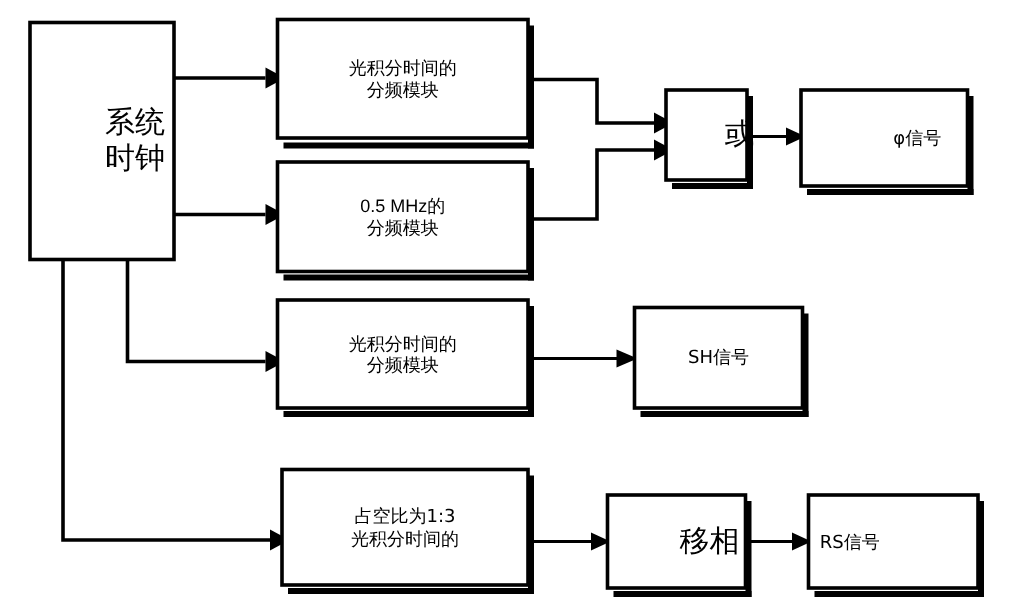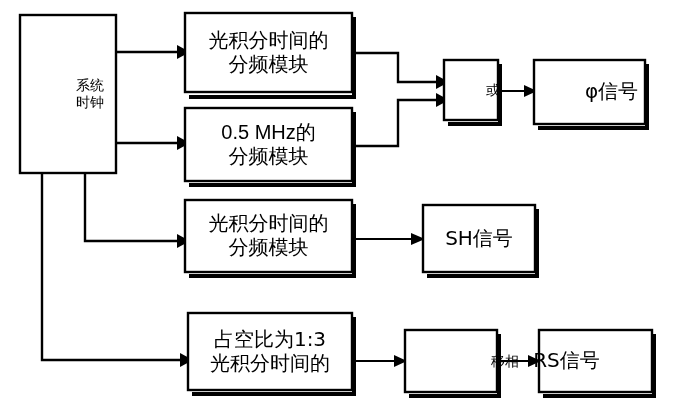--- a/index.html
+++ b/index.html
@@ -57,22 +57,22 @@
     line-height: 1.18;
     white-space: nowrap;
     pointer-events: none;
   }
   .box-label .line {
     display: block;
   }
   .cjk {
     font-family: "DejaVu Sans", "Liberation Sans", sans-serif;
   }
-  .f20 { font-size: 14px; margin-left: 44px; }
-  .f19 { font-size: 20px; }
+  .f20 { font-size: 20px; margin-left: 44px; }
+  .f19 { font-size: 12px; }
   .latin {
     font-family: Liberation Sans, sans-serif;
   }
 </style>
 </head>
 <body>
 
 <div id="diagram-root">
 
   <svg id="flow-svg" viewBox="0 0 688 407">
@@ -183,21 +183,21 @@
 
   <div class="box-label" style="left:423px; top:205px; width:112px; height:67px;">
     <span class="line cjk f19">SH信号</span>
   </div>
 
   <div class="box-label" style="left:188px; top:313px; width:164px; height:77px;">
     <span class="line cjk f19">占空比为1:3</span>
     <span class="line cjk f19">光积分时间的</span>
   </div>
 
-  <div class="box-label" style="left:405px; top:330px; width:92px; height:62px;padding-left:32px;">
+  <div class="box-label" style="left:405px; top:330px; width:92px; height:62px;">
     <span class="line cjk f20">移相</span>
   </div>
 
   <div class="box-label" style="left:510px; top:330px; width:113px; height:62px;">
     <span class="line cjk f19">RS信号</span>
   </div>
 
 </div>
 
 </body></html>

